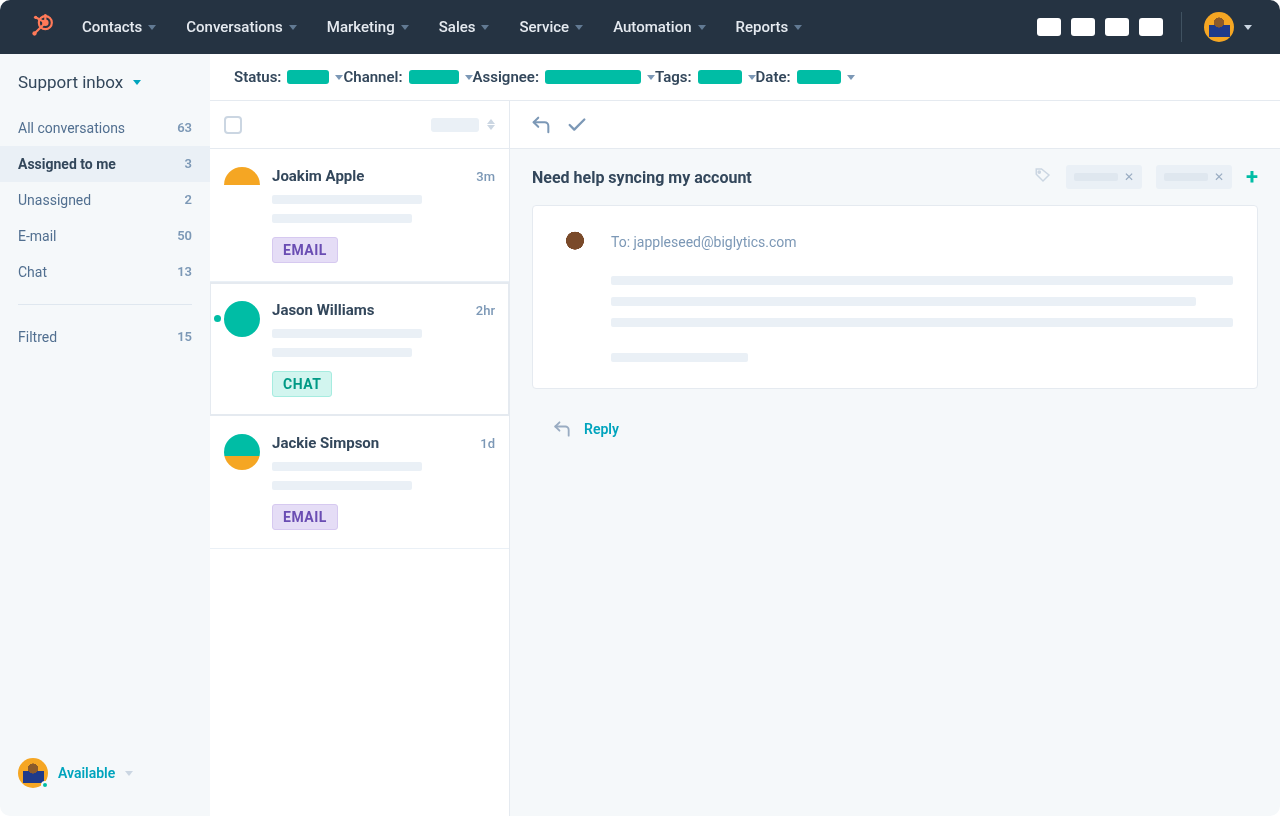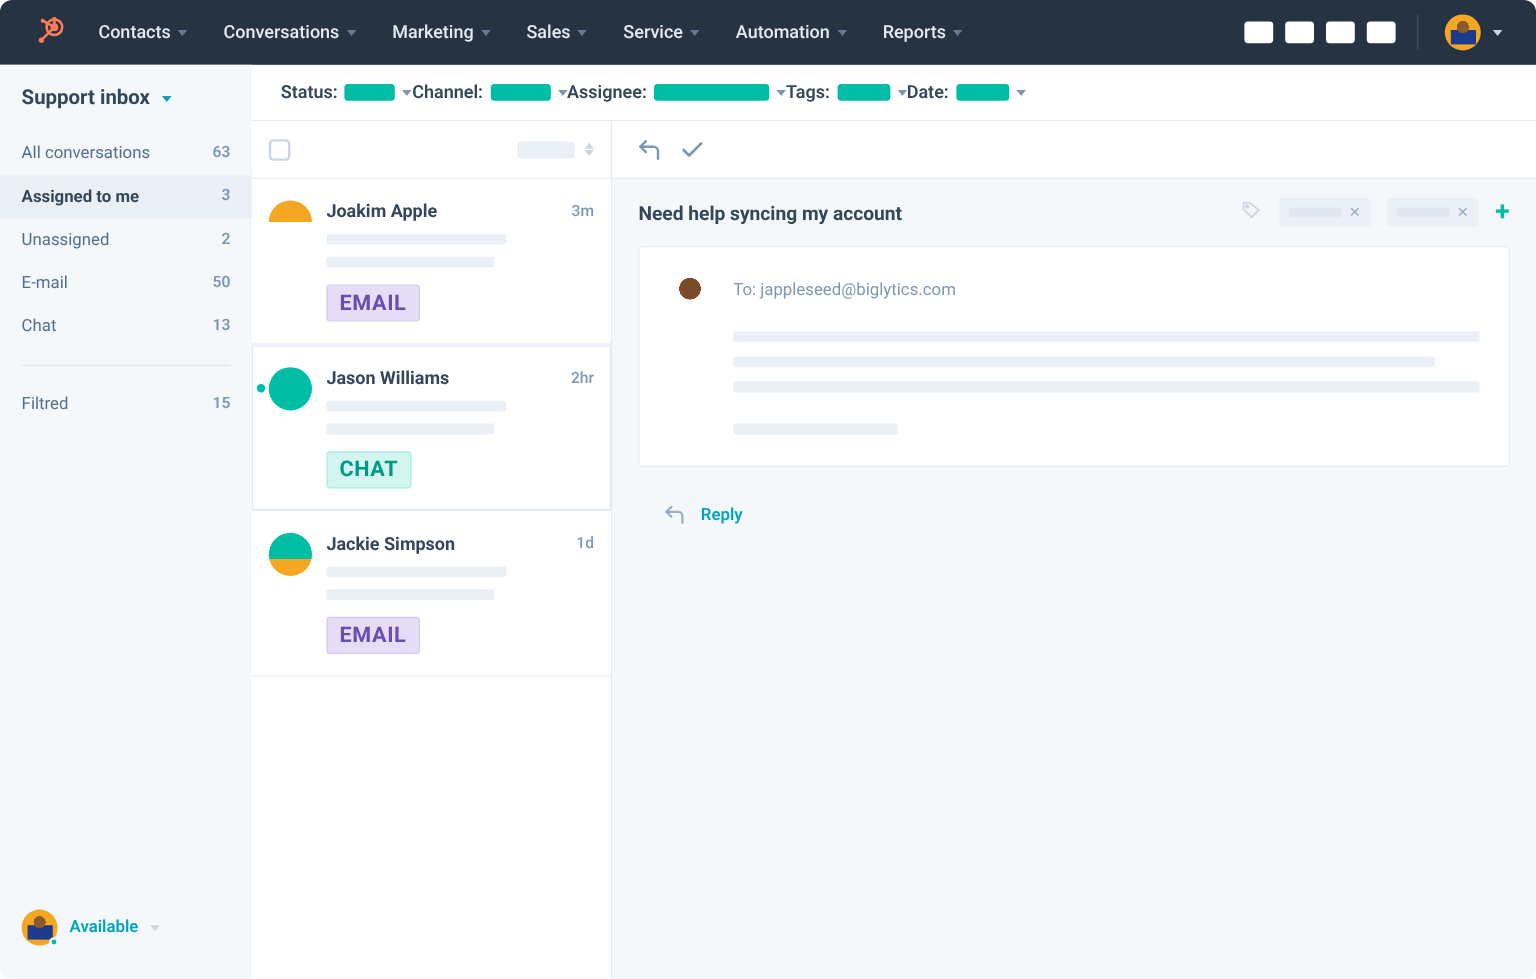--- a/index.html
+++ b/index.html
@@ -22,21 +22,21 @@
   .filterbar { padding:14px 24px; display:flex; align-items:center; border-bottom:1px solid #e5eaf0; margin-left:210px;}
   .filter-label { font-size:15px; font-weight:600; color:#33475b; }
   .filter-pill { display:inline-block; height:14px; border-radius:3px; background:#00bda5; vertical-align:middle; }
   .filter-group { display:flex; align-items:center; gap:6px; }
   .caret { display:inline-block; width:0; height:0; border-left:4px solid transparent; border-right:4px solid transparent; border-top:5px solid #7c98b6; }
 
   
   .body { display:flex; height:calc(100% - 54px); }
   .sidebar { width:210px; background:#f5f8fa; padding:18px 0 14px 0; display:flex; flex-direction:column; }
   .sidebar-title-row { display:flex; align-items:center; gap:10px; padding:0 18px 18px 18px;}
-  .sidebar-title { font-weight:700; font-size:17px; color:#33475b;}
+  .sidebar-title { font-weight:400; font-size:17px; color:#33475b;}
   .side-list { list-style:none; }
   .side-list li { display:flex; justify-content:space-between; padding:10px 18px; font-size:14px; color:#516f90; cursor:pointer;}
   .side-list li.active { background:#eaf0f6; color:#33475b; font-weight:700; }
   .side-list li .num { color:#7c98b6; font-size:13px; font-weight:600;}
   .side-sep { height:1px; background:#dfe7ef; margin:14px 18px; }
   .sidebar-footer { margin-top:auto; padding:0 18px 14px 18px; display:flex; align-items:center; gap:10px; }
   .status-text { color:#00a4bd; font-weight:600; font-size:14px;}
   .status-dot { width:8px;height:8px;border-radius:50%;background:#00bda5; position:absolute; right:-1px; bottom:-1px; border:2px solid #f5f8fa;}
   .avatar-wrap{position:relative;}
 
@@ -55,21 +55,21 @@
   .conv-item:not(.active){ background:#fff;}
   .conv-item .dot-unread{ position:absolute; left:4px; top:32px; width:7px;height:7px;border-radius:50%;background:#00bda5;}
   .avatar-md { width:36px; height:36px; border-radius:50%; flex-shrink:0;}
   .a-orange{background:linear-gradient(180deg,#f5a623 0 50%, #fff 50% 100%);}
   .a-teal{background:#00bda5;}
   .conv-body { flex:1; }
   .conv-head { display:flex; justify-content:space-between; align-items:center;}
   .conv-name { font-weight:700; font-size:15px; color:#33475b;}
   .conv-time { font-size:13px; color:#7c98b6; font-weight:500;}
   .ph-line { height:9px; border-radius:2px; background:#eaf0f6; margin-top:10px;}
-  .tag { display:inline-block; padding:4px 10px; font-size:18px; font-weight:700; letter-spacing:.5px; border-radius:3px; margin-top:14px;}
+  .tag { display:inline-block; padding:4px 10px; font-size:14px; font-weight:700; letter-spacing:.5px; border-radius:3px; margin-top:14px;}
   .tag-email{ background:#e5ddf6; color:#6a4db3; border:1px solid #d6c9f0;}
   .tag-chat{ background:#d2f5ef; color:#009985; border:1px solid #a6ece0;}
 
   
   .detail { flex:1; display:flex; flex-direction:column; background:#f5f8fa;}
   .detail-toolbar{ height:48px; display:flex; align-items:center; padding:0 20px; gap:14px; background:#fff; border-bottom:1px solid #e5eaf0;}
   .icon-btn{ color:#7c98b6; cursor:pointer; display:flex; align-items:center;}
   .detail-head { display:flex; align-items:center; padding:16px 22px; gap:14px;}
   .subject { font-weight:700; font-size:16px; color:#33475b; flex:1;}
   .tag-chip{ display:flex; align-items:center; gap:6px; background:#eaf0f6; border-radius:3px; padding:4px 8px; height:24px;}

